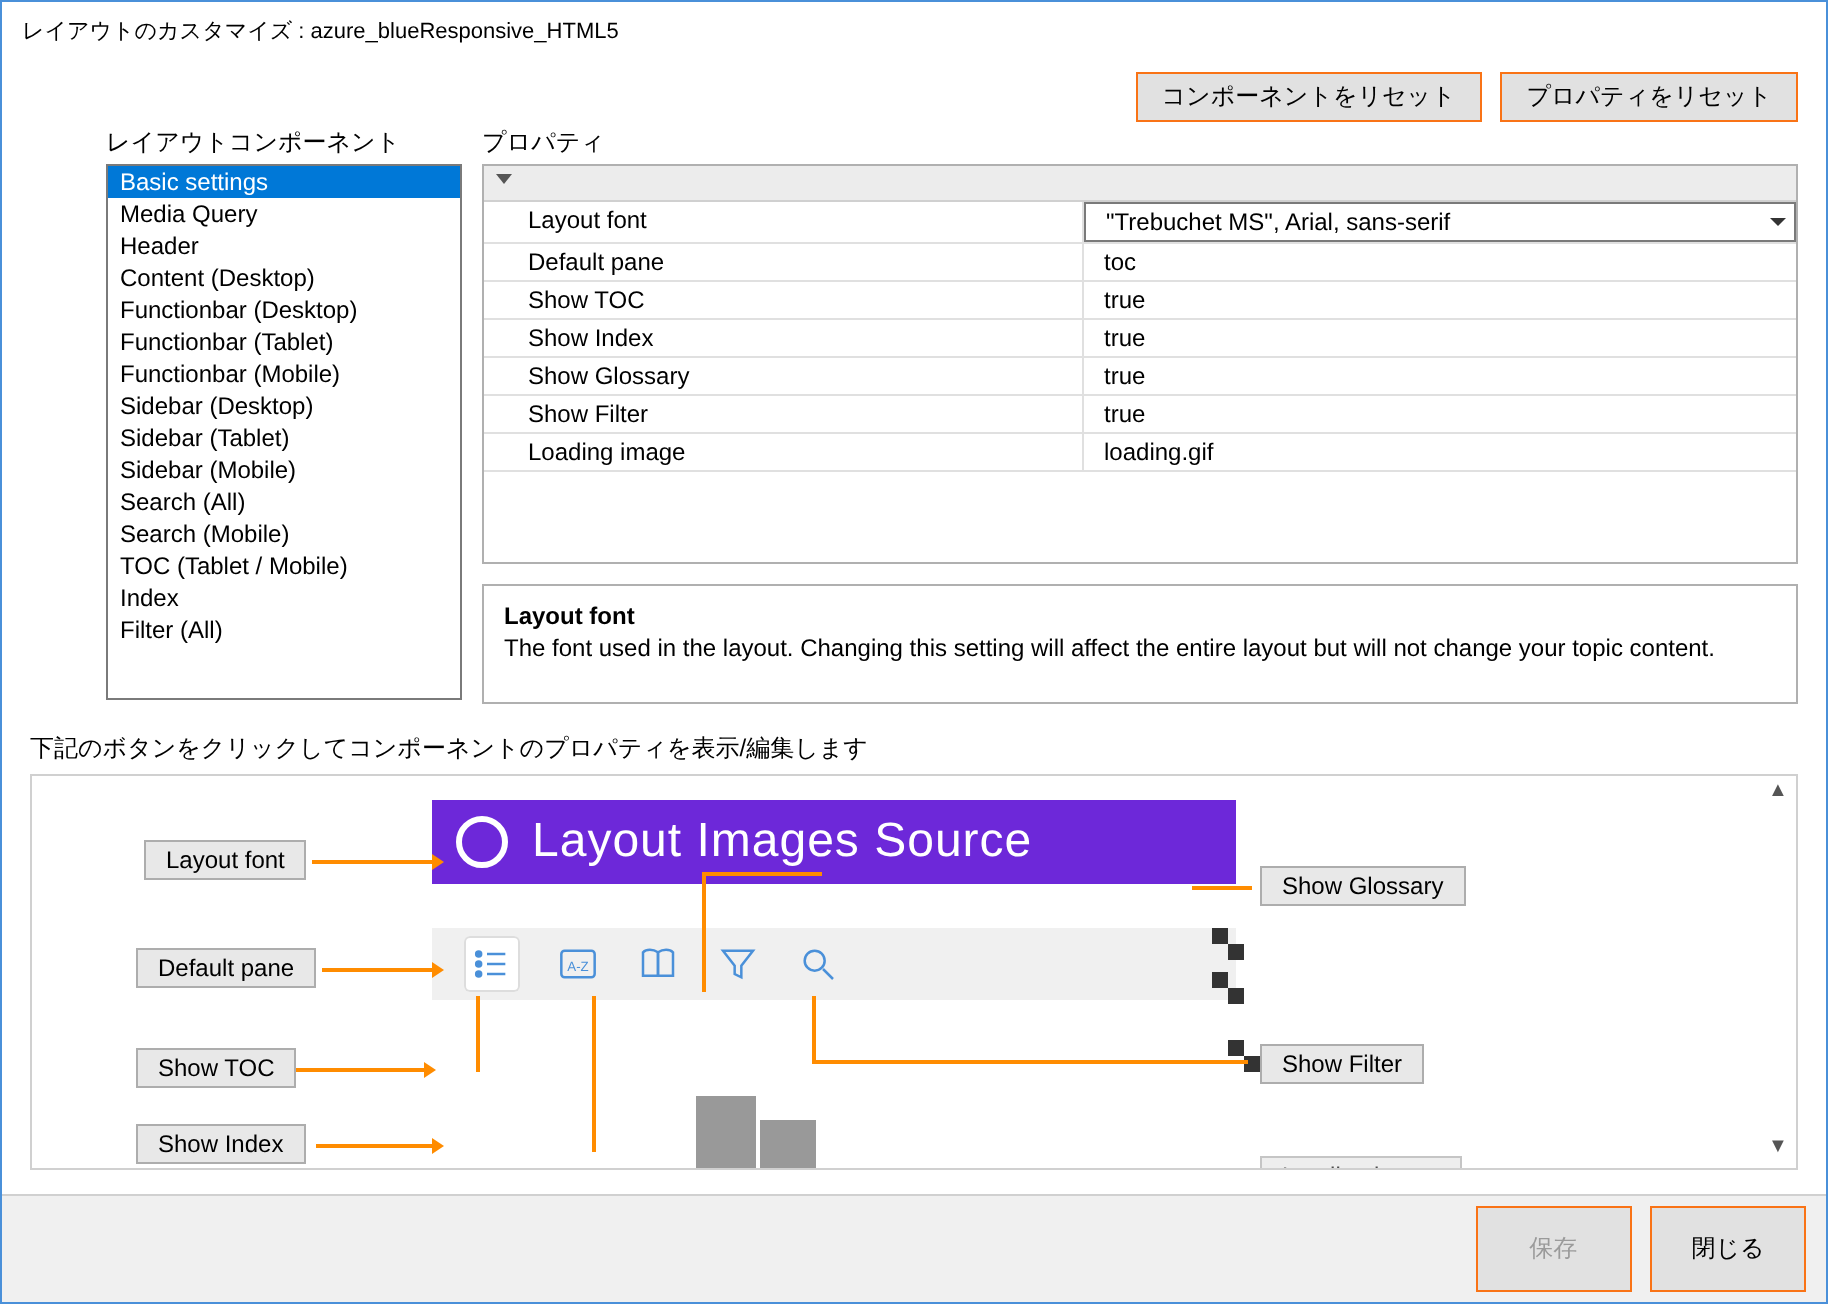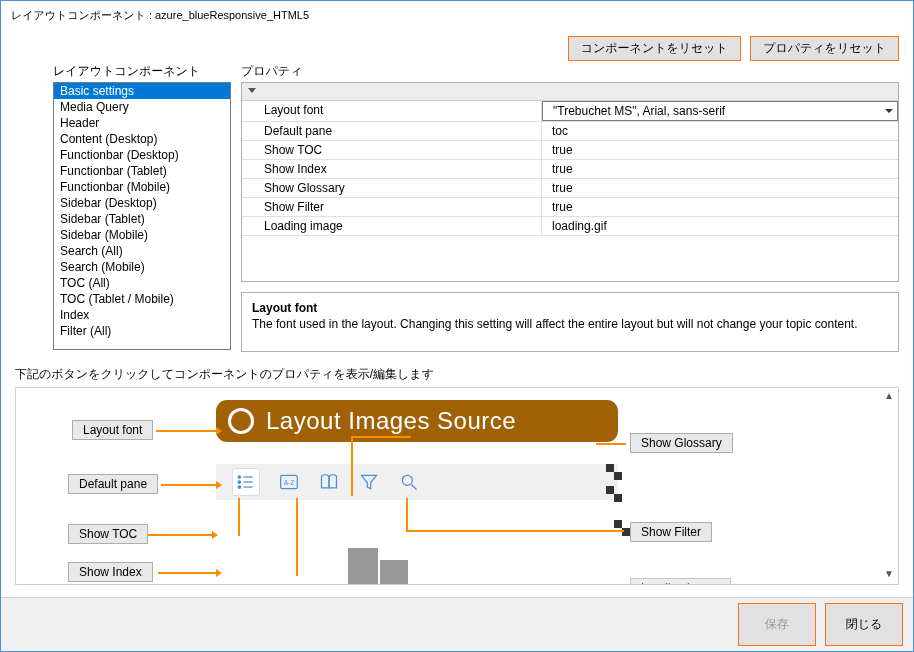--- a/index.html
+++ b/index.html
@@ -45,21 +45,21 @@
   .arrow-idx { left: 142px; top: 184px; width: 58px; }
   .v-line { position: absolute; background: #ff8c00; width: 2px; }
   .v-toc-a { left: 222px; top: 110px; height: 38px; }
   .v-idx-a { left: 280px; top: 110px; height: 78px; }
   .v-gloss { left: 335px; top: 48px; height: 60px; }
   .v-filter { left: 390px; top: 110px; height: 32px; }
   .h-to-right { position: absolute; background: #ff8c00; height: 2px; }
   .h-gloss { left: 335px; top: 48px; width: 60px; }
   .h-gloss2 { left: 580px; top: 55px; width: 30px; }
   .h-filter { left: 390px; top: 142px; width: 218px; }
-  .banner { position: absolute; left: 200px; top: 12px; width: 402px; height: 42px; background: #a16207; display: flex; align-items: center; gap: 12px; padding-left: 12px; color: #fff; border-radius: 11px; }
+  .banner { position: absolute; left: 200px; top: 12px; width: 402px; height: 42px; background: #6d28d9; display: flex; align-items: center; gap: 12px; padding-left: 12px; color: #fff; }
   .banner-notch { position: absolute; right: -14px; top: 0; width: 0; height: 0; border-top: 21px solid transparent; border-bottom: 21px solid transparent; border-right: 14px solid #fff; }
   .banner-circle { width: 26px; height: 26px; border: 3px solid #fff; border-radius: 50%; flex-shrink: 0; }
   .banner-title { font-family: "Trebuchet MS", Arial, sans-serif; font-size: 24px; font-weight: 500; letter-spacing: 0.5px; }
   .toolbar { position: absolute; left: 200px; top: 76px; width: 402px; height: 36px; background: #f0f0f0; display: flex; align-items: center; gap: 18px; padding-left: 16px; }
   .tb-icon { width: 22px; height: 22px; display: flex; align-items: center; justify-content: center; color: #4a90d9; }
   .tb-icon.active { background: #fff; border-radius: 3px; padding: 3px; box-shadow: 0 0 0 1px #ddd inset; width: 28px; height: 28px; }
   .tb-icon svg { width: 20px; height: 20px; stroke: #4a90d9; stroke-width: 1.5; fill: none; }
   .chk { position: absolute; }
   .chk1 { left: 590px; top: 76px; }
   .chk2 { left: 590px; top: 98px; }
@@ -68,21 +68,21 @@
   .gray-box { position: absolute; background: #999; }
   .gb1 { left: 332px; top: 160px; width: 30px; height: 36px; }
   .gb2 { left: 364px; top: 172px; width: 28px; height: 24px; }
   .footer { position: absolute; bottom: 0; left: 0; right: 0; background: #f0f0f0; border-top: 1px solid #d0d0d0; padding: 5px 10px; text-align: right; }
   .footer .btn { min-width: 78px; padding: 12px 10px; }
   .footer .btn.disabled { color: #9a9a9a; background: #e1e1e1; }
 </style>
 </head>
 <body>
 
-<div class="window-title">レイアウトコンポーネント : azure_blueResponsive_HTML5</div>
+<div class="window-title">レイアウトのカスタマイズ : azure_blueResponsive_HTML5</div>
 
 <div class="content">
   <div class="top-buttons">
     <span class="btn">コンポーネントをリセット</span>
     <span class="btn">プロパティをリセット</span>
   </div>
 
   <div class="two-col">
     <div class="left-col">
       <div class="section-label">レイアウトコンポーネント</div>
@@ -92,21 +92,20 @@
           <div class="listbox-item">Header</div>
           <div class="listbox-item">Content (Desktop)</div>
           <div class="listbox-item">Functionbar (Desktop)</div>
           <div class="listbox-item">Functionbar (Tablet)</div>
           <div class="listbox-item">Functionbar (Mobile)</div>
           <div class="listbox-item">Sidebar (Desktop)</div>
           <div class="listbox-item">Sidebar (Tablet)</div>
           <div class="listbox-item">Sidebar (Mobile)</div>
           <div class="listbox-item">Search (All)</div>
           <div class="listbox-item">Search (Mobile)</div>
-          <div class="listbox-item">TOC (All)</div>
           <div class="listbox-item">TOC (Tablet / Mobile)</div>
           <div class="listbox-item">Index</div>
           <div class="listbox-item">Filter (All)</div>
         </div>
     </div>
     <div class="right-col">
       <div class="section-label">プロパティ</div>
       <div class="prop-container">
         <div class="prop-head"></div>
         <div id="prop-rows">

